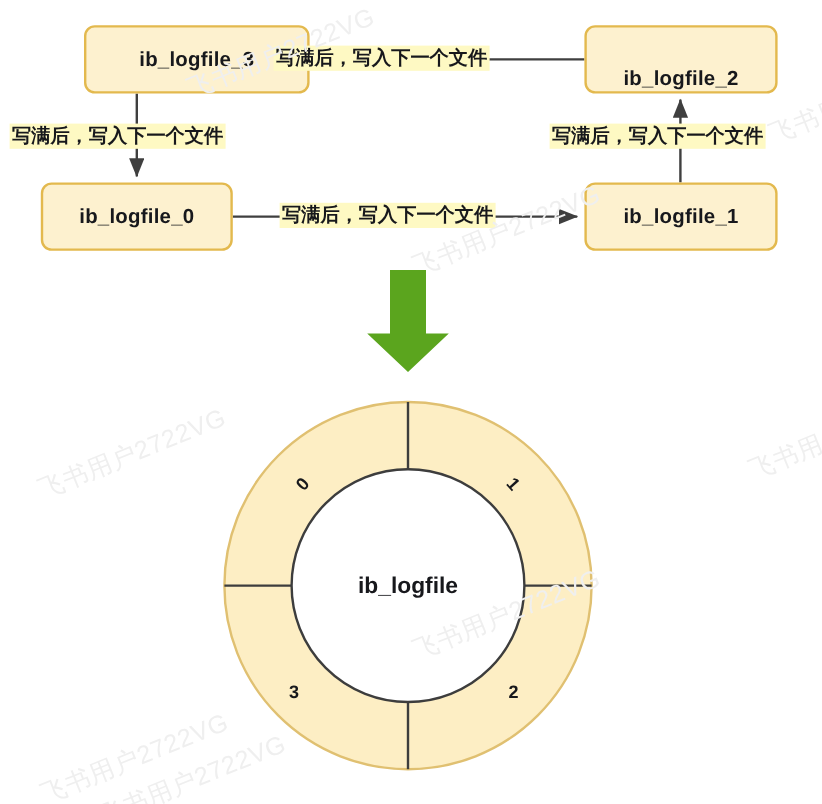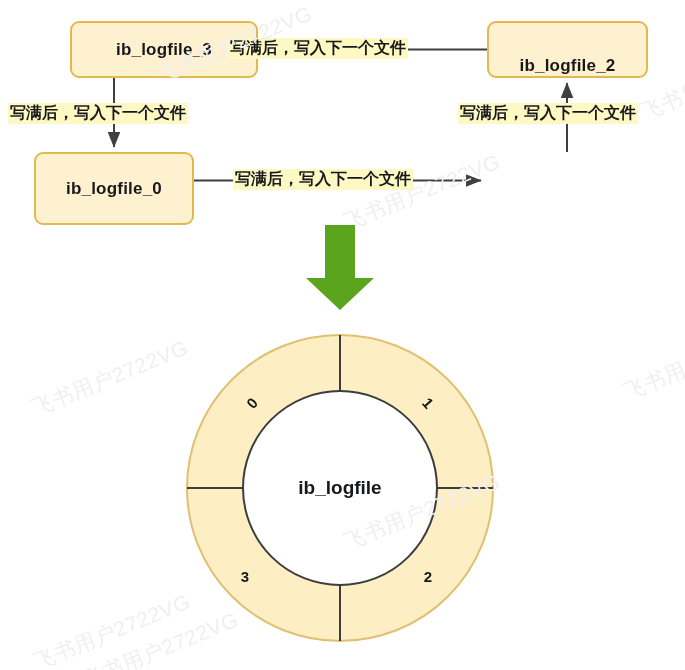--- a/index.html
+++ b/index.html
@@ -131,24 +131,27 @@
   </svg>
 
   <div class="file-box" style="left:34px; top:21px; width:188px; height:57px;margin-left:36px;">
     <span class="file-box-label">ib_logfile_3</span>
   </div>
 
   <div class="file-box" style="left:487px; top:21px; width:161px; height:57px;align-items:flex-end;">
     <span class="file-box-label">ib_logfile_2</span>
   </div>
 
-  <div class="file-box" style="left:34px; top:152px; width:160px; height:73px;">
+  <div class="file-box" style="left:34px; top:152px; width:160px; height:57px;">
     <span class="file-box-label">ib_logfile_0</span>
   </div>
 
+  <div class="file-box" style="left:487px; top:152px; width:161px; height:57px;">
+    <span class="file-box-label">ib_logfile_1</span>
+  </div>
 
   <div class="edge-label" style="left:228px; top:38px;">写满后，写入下一个文件</div>
 
   <div class="edge-label" style="left:8px; top:103px;">写满后，写入下一个文件</div>
 
   <div class="edge-label" style="left:233px; top:169px;">写满后，写入下一个文件</div>
 
   <div class="edge-label" style="left:458px; top:103px;">写满后，写入下一个文件</div>
 
   <svg class="donut" viewBox="0 0 685 670">

